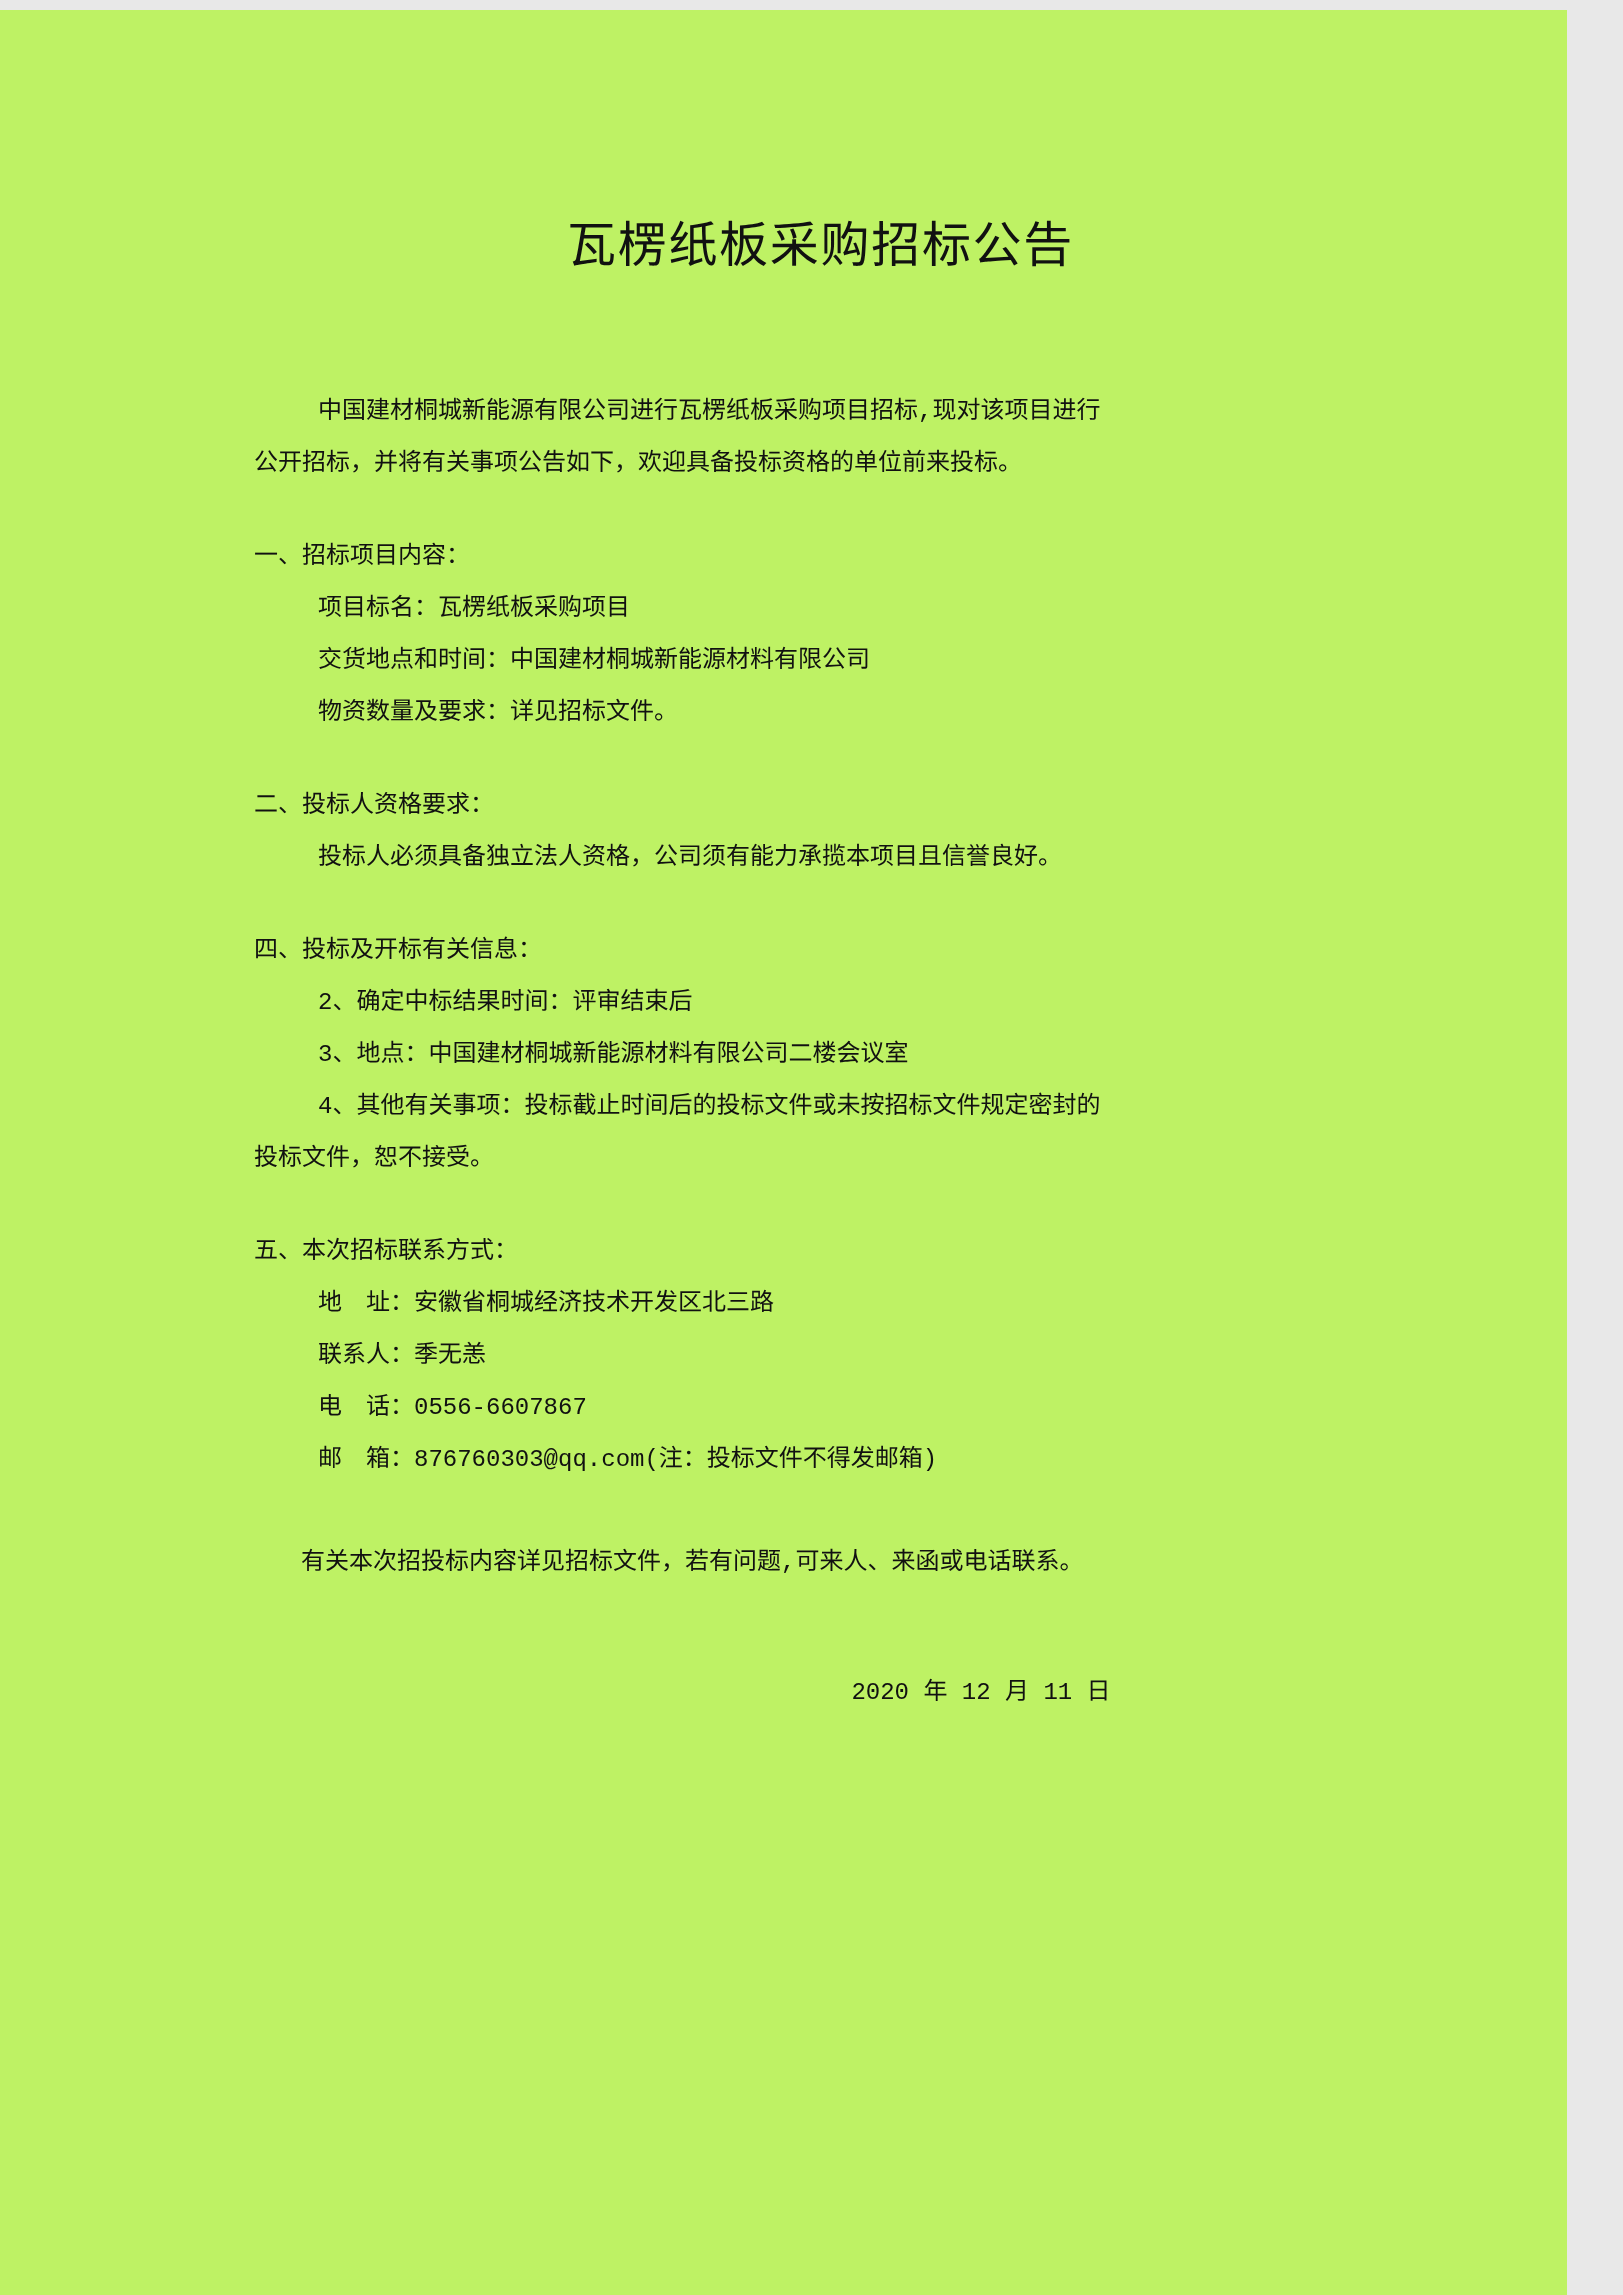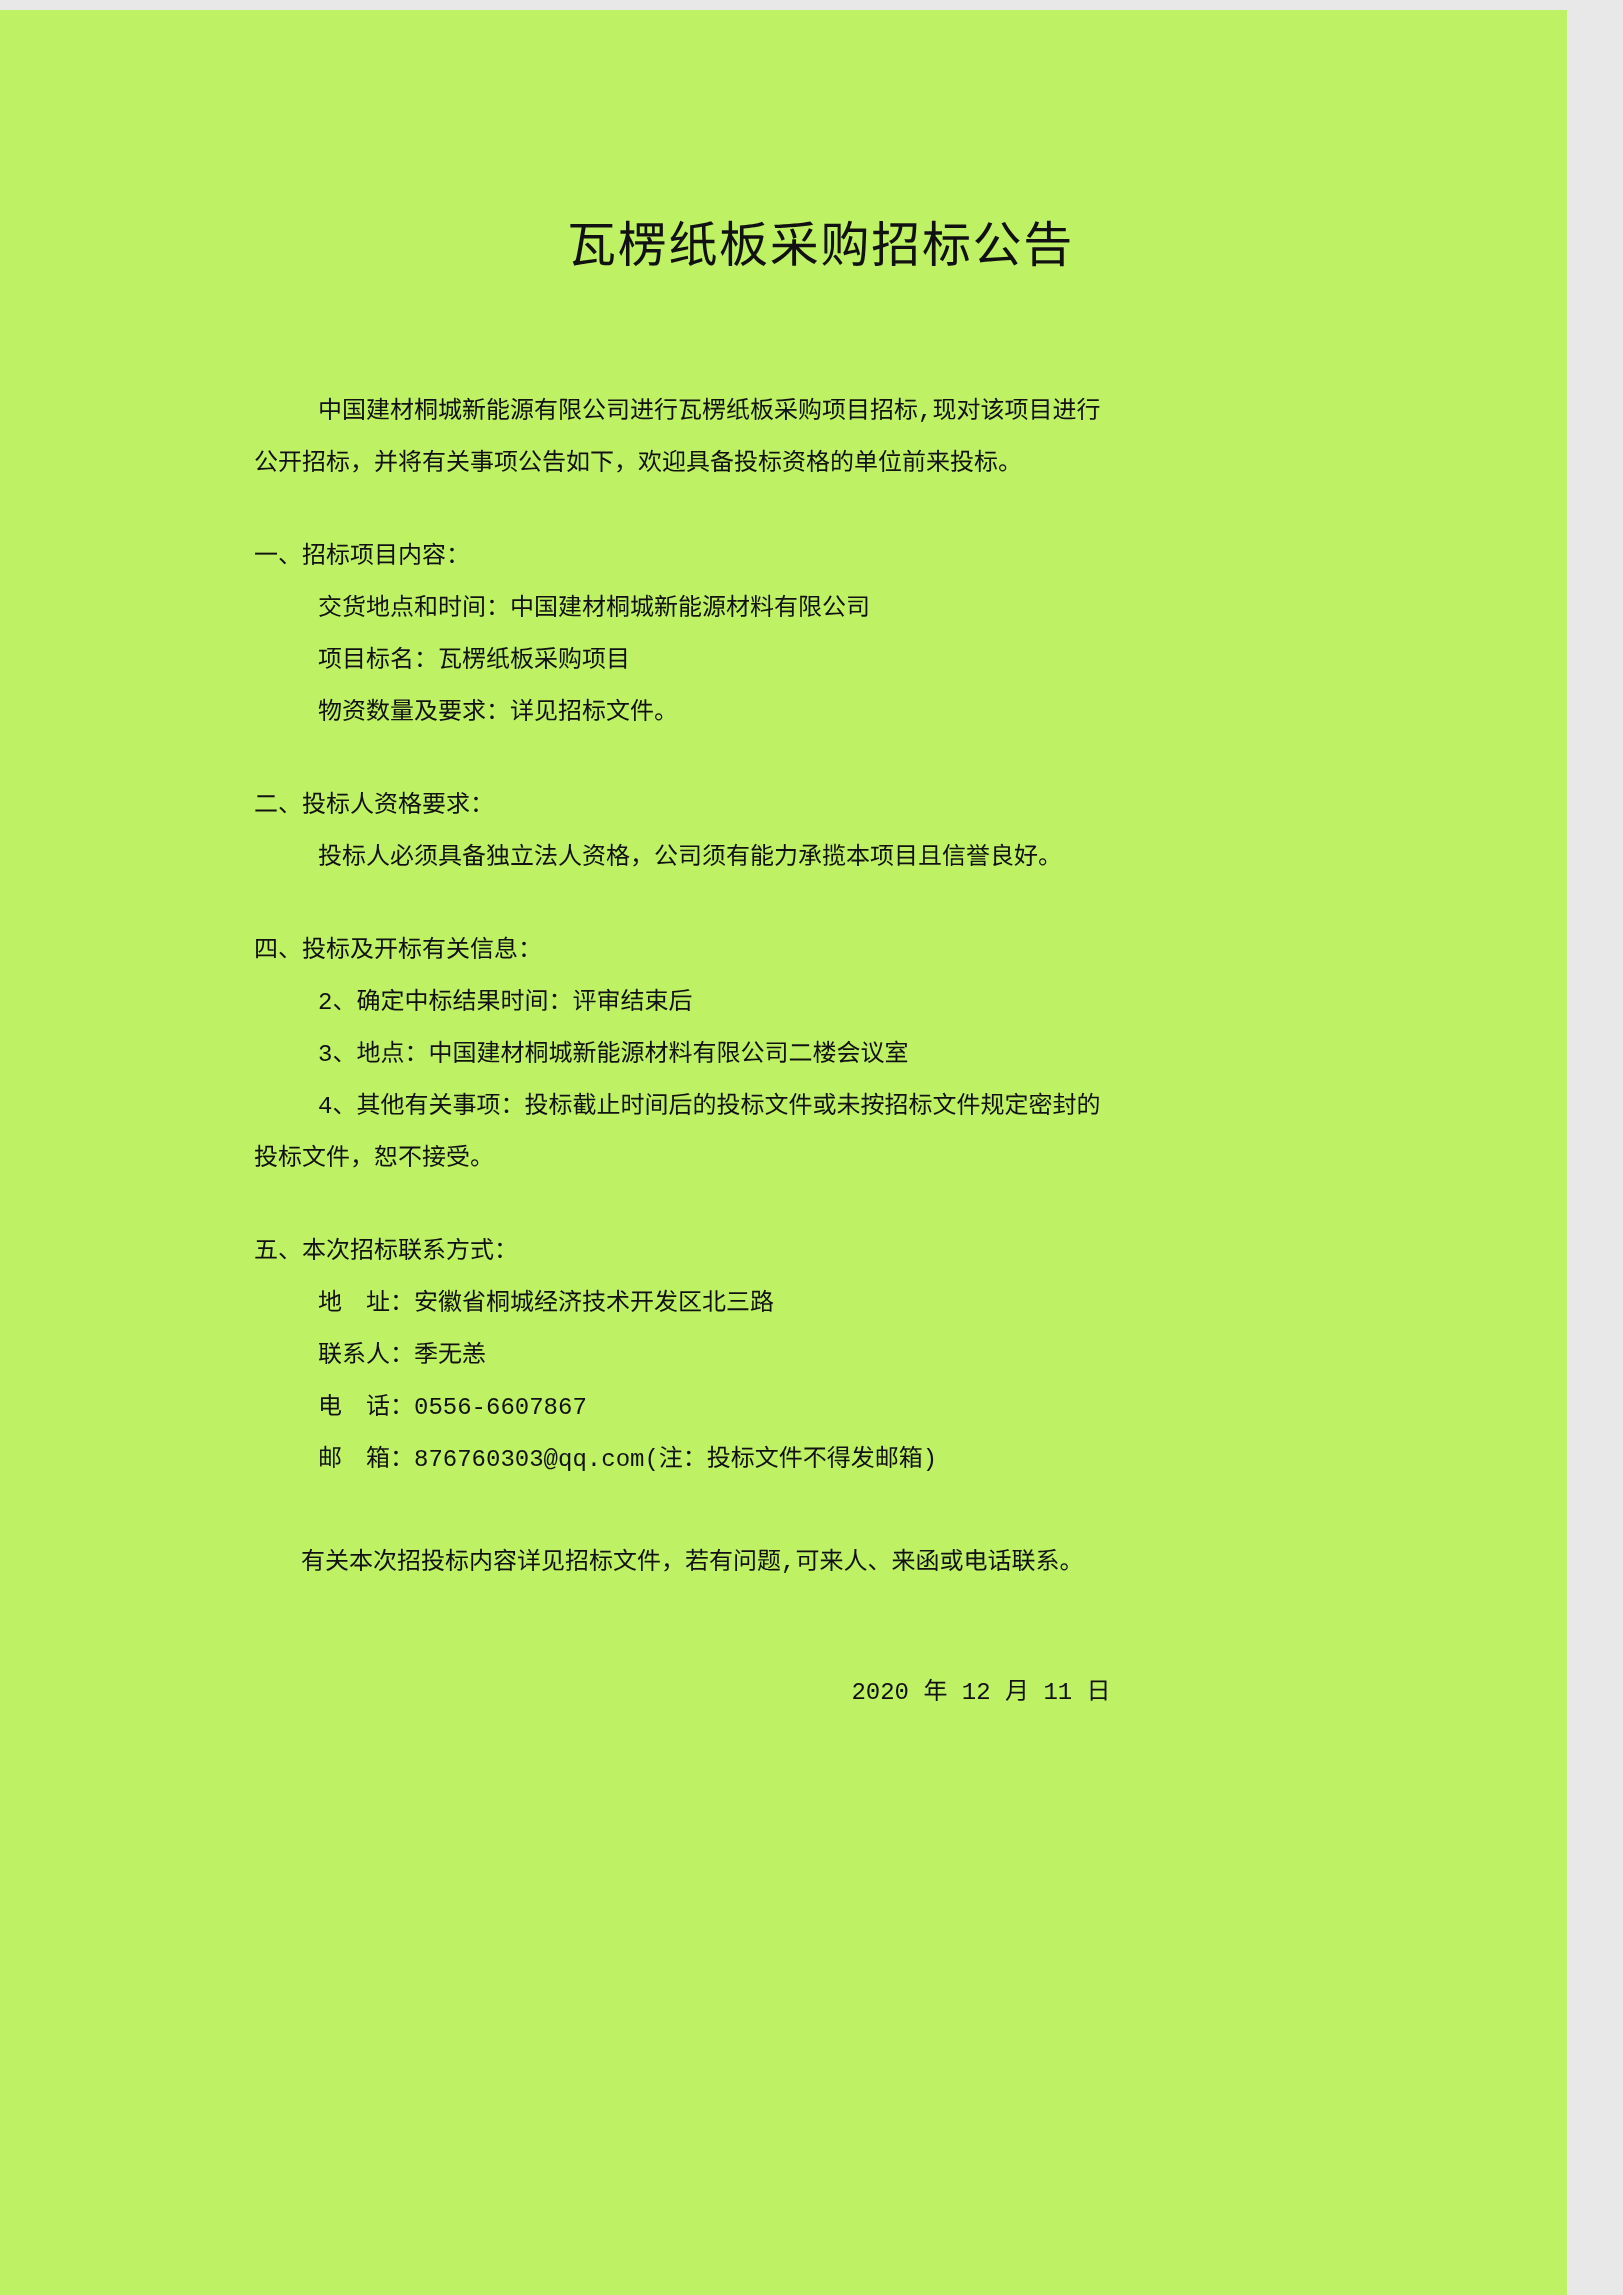--- a/index.html
+++ b/index.html
@@ -64,22 +64,22 @@
 
     <div class="doc-title">瓦楞纸板采购招标公告</div>
 
     <div class="intro">
       <div class="line indent">中国建材桐城新能源有限公司进行瓦楞纸板采购项目招标,现对该项目进行</div>
       <div class="line">公开招标，并将有关事项公告如下，欢迎具备投标资格的单位前来投标。</div>
     </div>
 
     <div class="section">
       <div class="line">一、招标项目内容：</div>
+      <div class="line indent">项目标名：瓦楞纸板采购项目</div>
       <div class="line indent">交货地点和时间：中国建材桐城新能源材料有限公司</div>
-      <div class="line indent">项目标名：瓦楞纸板采购项目</div>
       <div class="line indent">物资数量及要求：详见招标文件。</div>
     </div>
 
     <div class="section">
       <div class="line">二、投标人资格要求：</div>
       <div class="line indent">投标人必须具备独立法人资格，公司须有能力承揽本项目且信誉良好。</div>
     </div>
 
 
     <div class="section">

